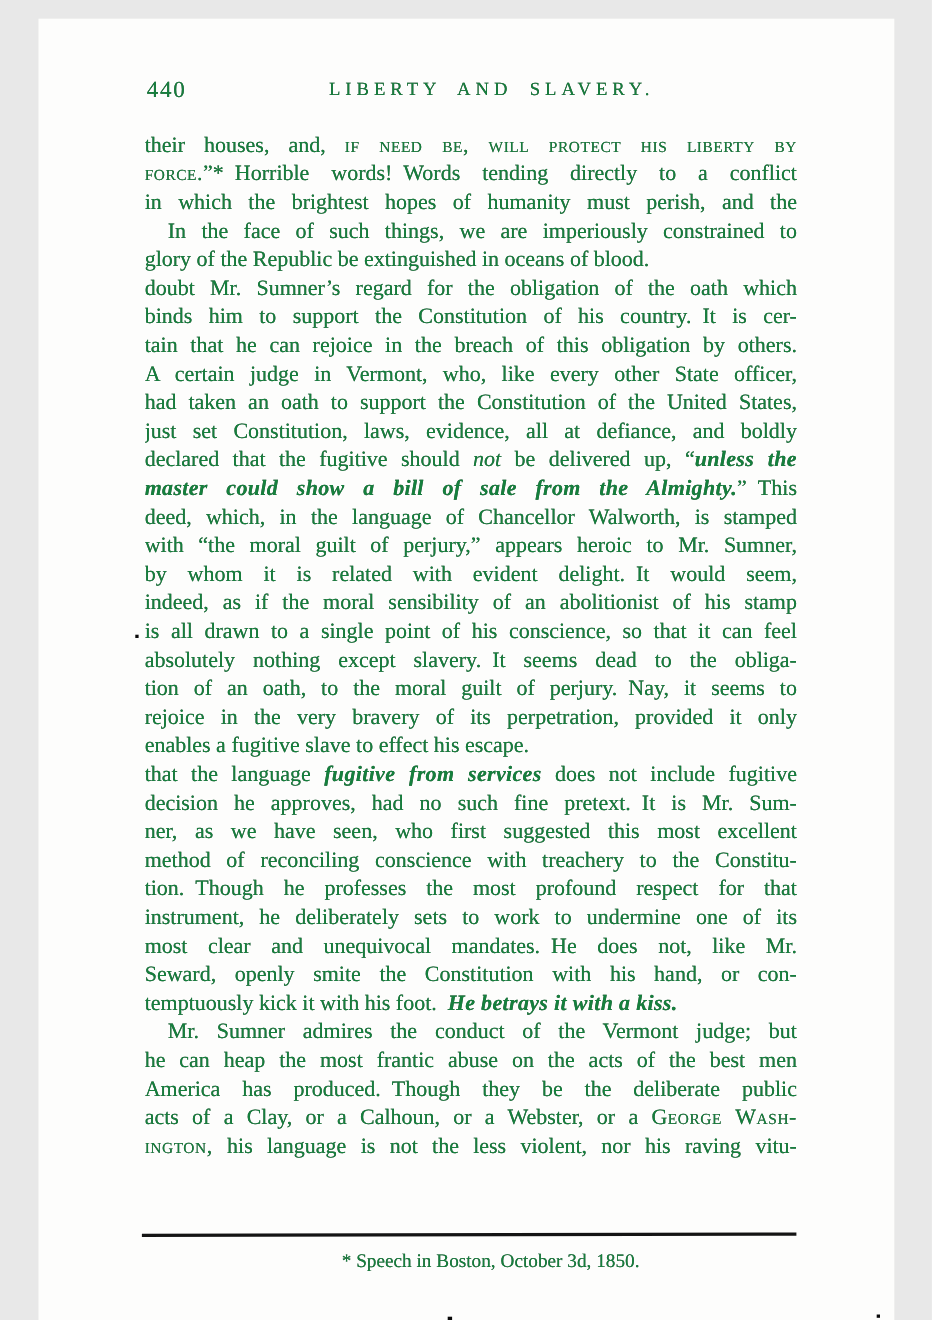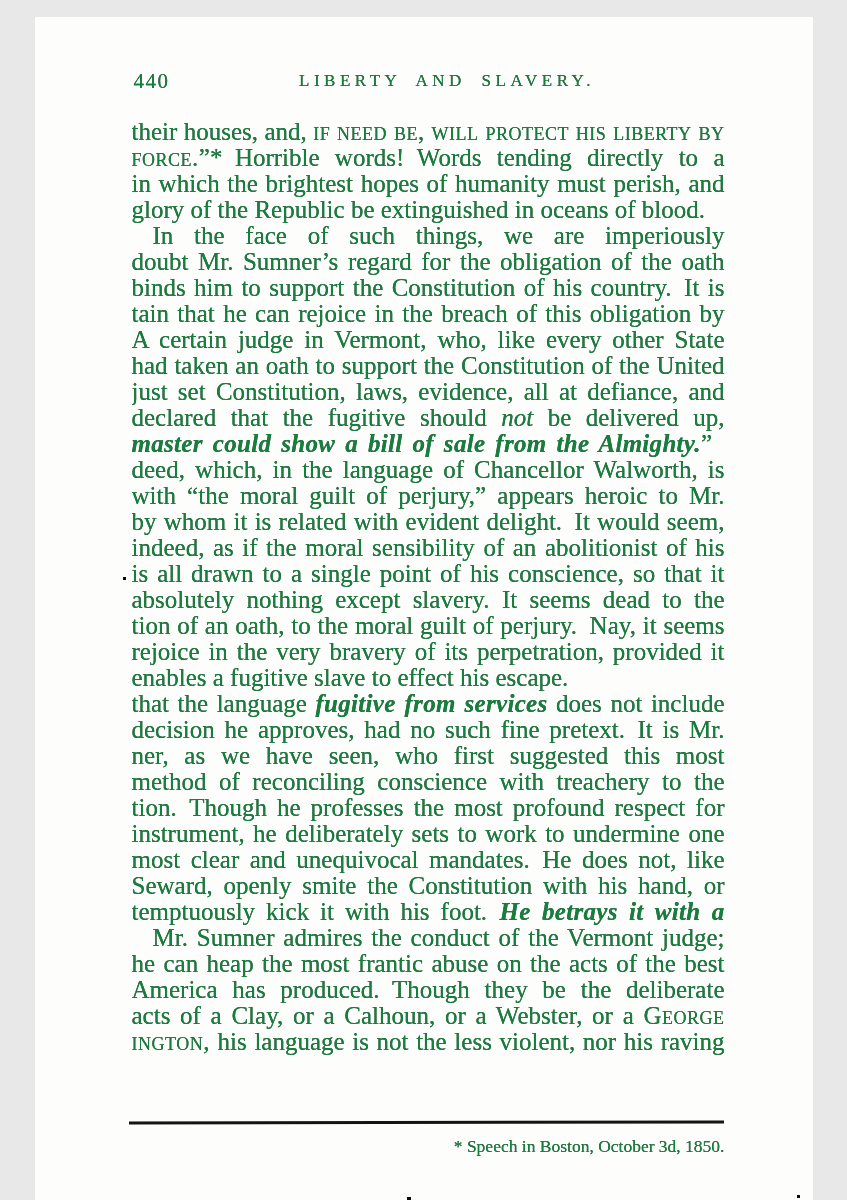--- a/index.html
+++ b/index.html
@@ -10,54 +10,54 @@
   }
   
   .runhead{position:absolute;top:51px;left:97px;width:593px;height:28px;}
   .pagenum{position:absolute;left:2px;top:1px;font-size:21px;letter-spacing:1.5px;
     text-shadow:0 0 .6px rgba(0,0,0,.75);}
   .title{text-align:center;padding-left:38px;padding-top:3px;font-size:17px;
     letter-spacing:4.5px;word-spacing:7px;text-shadow:0 0 .6px rgba(0,0,0,.75);}
   
   .body{
     position:absolute;top:102px;left:97px;width:593px;
-    font-size:25px;line-height:26px;
+    font-size:20px;line-height:26px;
     text-shadow:0 0 .6px rgba(15,15,15,.75);
   }
   .line{height:26px;overflow:hidden;text-align:justify;text-align-last:justify;}
   .line.end{text-align-last:left;}
   .line.indent{text-indent:21px;}
   .sc{font-variant:small-caps;letter-spacing:.5px;}
   .i{font-style:italic;}
   .bi{font-style:italic;font-weight:600;letter-spacing:.3px;}
   
   .rule{position:absolute;left:94px;top:1104px;width:595px;height:2.6px;background:#141414;
     transform:rotate(-.12deg);}
-  .footnote{position:absolute;left:97px;top:1119px;width:593px;text-align:right;
+  .footnote{position:absolute;left:97px;top:1119px;width:593px;text-align:center;
     text-indent:36px;font-size:17.5px;text-shadow:0 0 .5px rgba(0,0,0,.7);}
   
   .artifact{position:absolute;background:#0a0a0a;}
   .artifact.round{border-radius:50%;}
 </style>
 </head>
 <body>
 
 <div class="page">
 
   <div class="runhead">
     <span class="pagenum">440</span>
     <div class="title">LIBERTY AND SLAVERY.</div>
   </div>
 
   <div class="body">
       <div class="line"><span>their houses, and, </span><span class="sc">if need be, will protect his liberty by</span></div>
       <div class="line"><span class="sc">force.</span><span>”* Horrible words! Words tending directly to a conflict</span></div>
       <div class="line"><span>in which the brightest hopes of humanity must perish, and the</span></div>
+      <div class="line indent"><span>In the face of such things, we are imperiously constrained to</span></div>
       <div class="line end"><span>glory of the Republic be extinguished in oceans of blood.</span></div>
-      <div class="line indent"><span>In the face of such things, we are imperiously constrained to</span></div>
       <div class="line"><span>doubt Mr. Sumner’s regard for the obligation of the oath which</span></div>
       <div class="line"><span>binds him to support the Constitution of his country. It is cer-</span></div>
       <div class="line"><span>tain that he can rejoice in the breach of this obligation by others.</span></div>
       <div class="line"><span>A certain judge in Vermont, who, like every other State officer,</span></div>
       <div class="line"><span>had taken an oath to support the Constitution of the United States,</span></div>
       <div class="line"><span>just set Constitution, laws, evidence, all at defiance, and boldly</span></div>
       <div class="line"><span>declared that the fugitive should </span><span class="i">not</span><span> be delivered up, “</span><span class="bi">unless the</span></div>
       <div class="line"><span class="bi">master could show a bill of sale from the Almighty.</span><span>” This</span></div>
       <div class="line"><span>deed, which, in the language of Chancellor Walworth, is stamped</span></div>
       <div class="line"><span>with “the moral guilt of perjury,” appears heroic to Mr. Sumner,</span></div>

